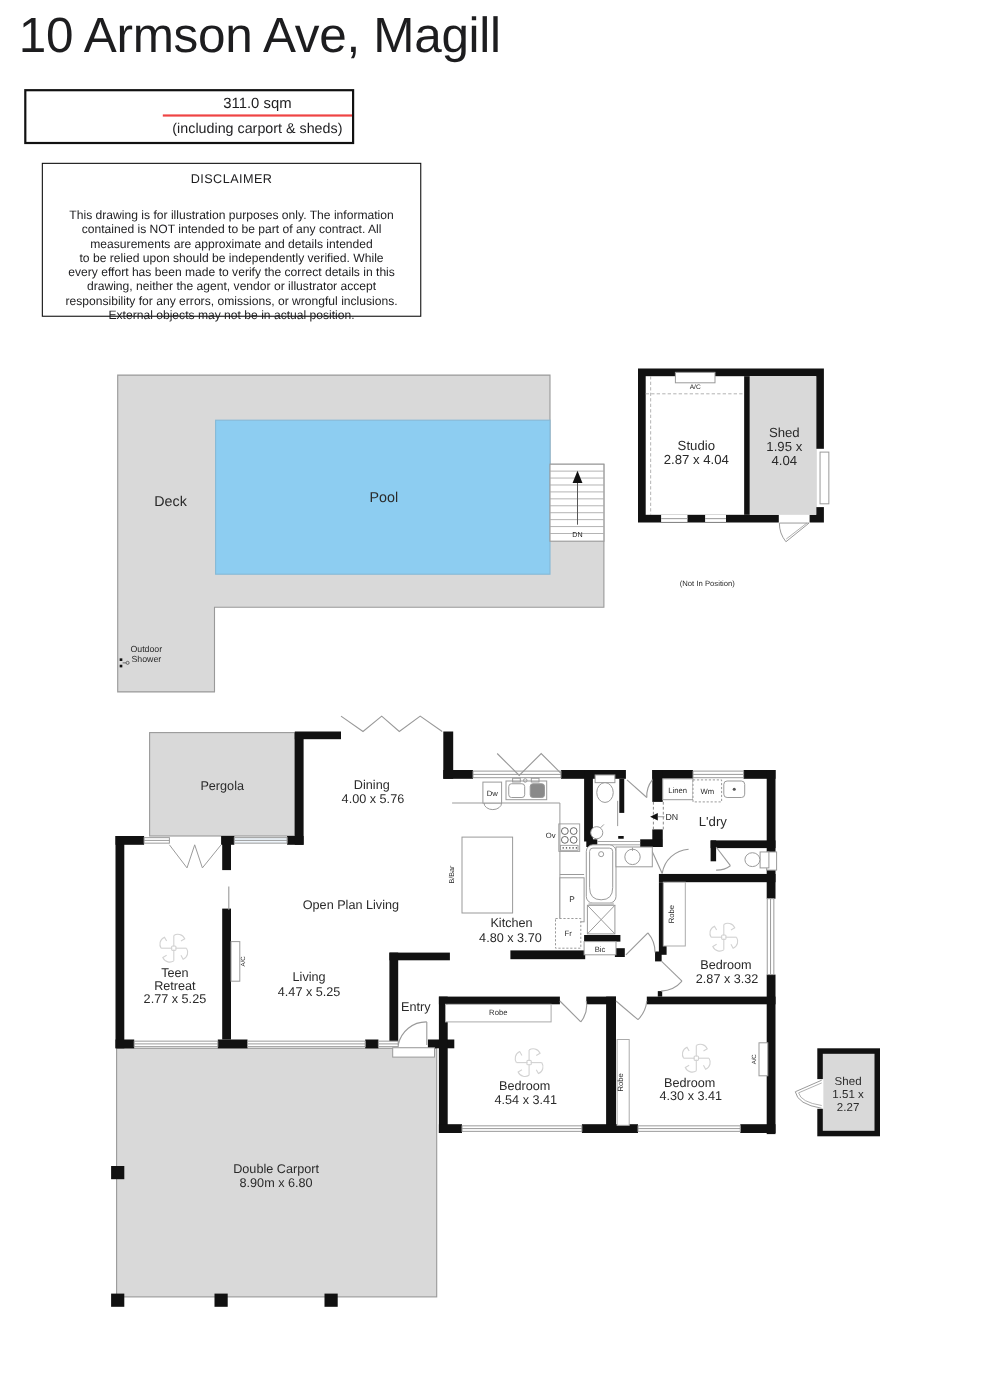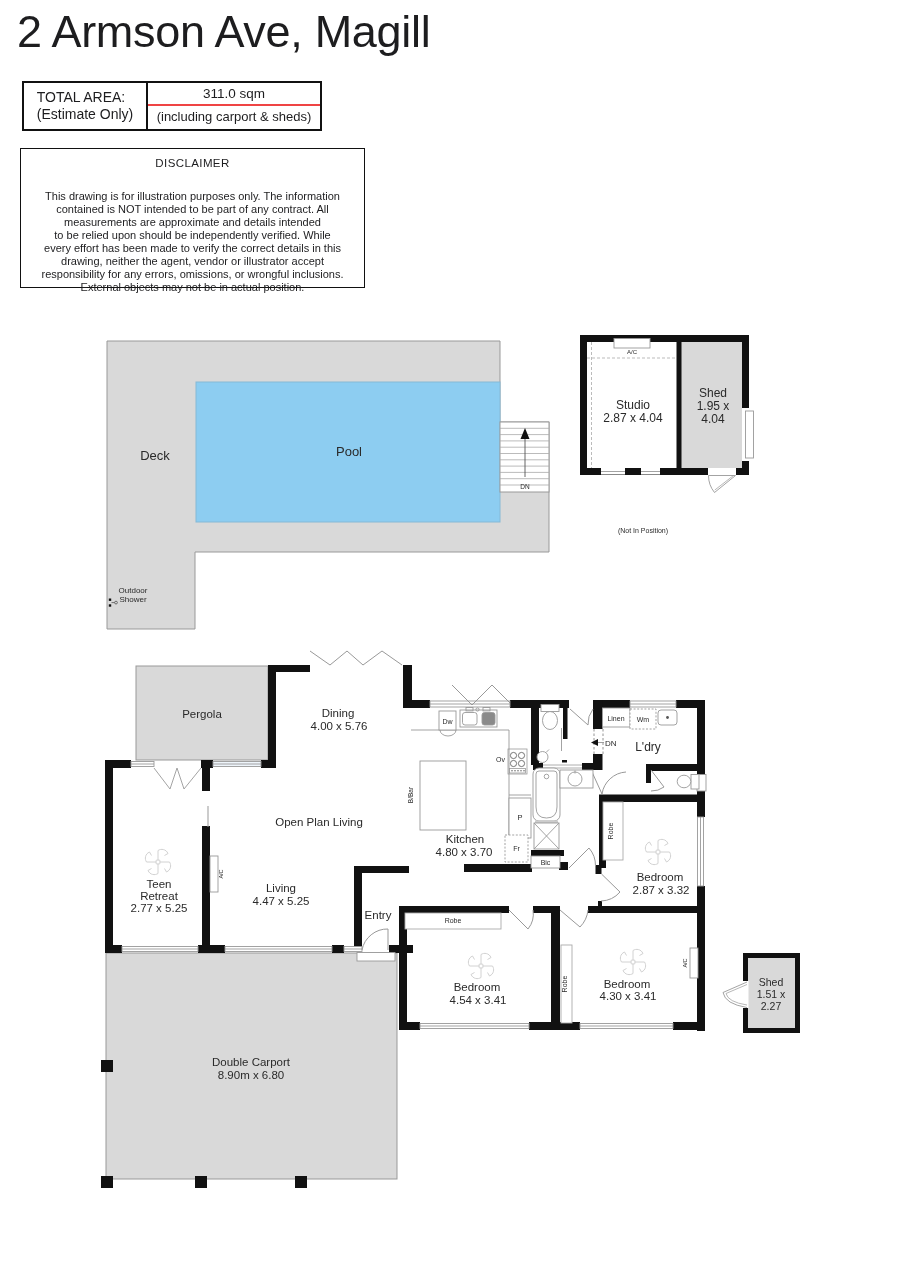--- a/index.html
+++ b/index.html
@@ -3,29 +3,28 @@
 <meta charset="utf-8">
 <style>
   html,body{margin:0;padding:0;background:#fff;width:900px;height:1273px;overflow:hidden;}
   body{font-family:"Liberation Sans", sans-serif;position:relative;}
   .hdr{position:absolute;color:#1d1d1f;}
   svg text{font-family:"Liberation Sans", sans-serif;fill:#2a2a2a;}
 </style>
 </head>
 <body>
 
-<div class="hdr" style="left:17px;top:6px;font-size:45px;font-weight:400;letter-spacing:-0.3px;">2 Armson Ave, Magill</div>
+<div class="hdr" style="left:17px;top:6px;font-size:45px;font-weight:400;letter-spacing:-0.3px;">10 Armson Ave, Magill</div>
 
 <div class="hdr" style="left:22px;top:81px;width:296px;height:46px;border:2px solid #111;">
-  <div style="position:absolute;left:0;top:0;width:122px;height:46px;border-right:2px solid #111;display:flex;flex-direction:column;justify-content:center;align-items:center;font-size:14px;line-height:17px;">TOTAL AREA:<br>(Estimate Only)</div>
   <div style="position:absolute;left:124px;top:0;width:172px;height:21px;border-bottom:2px solid #ef4444;text-align:center;font-size:13.5px;line-height:21px;">311.0 sqm</div>
   <div style="position:absolute;left:124px;top:23px;width:172px;height:23px;text-align:center;font-size:13px;line-height:22px;">(including carport &amp; sheds)</div>
 </div>
 
-<div class="hdr" style="left:20px;top:148px;width:343px;height:138px;border:1.5px solid #111;text-align:center;">
+<div class="hdr" style="left:38px;top:148px;width:343px;height:138px;border:1.5px solid #111;text-align:center;">
   <div style="font-size:11.5px;margin-top:8px;letter-spacing:0.4px;">DISCLAIMER</div>
   <div style="font-size:11px;line-height:13px;margin-top:21px;">This drawing is for illustration purposes only. The information<br>
 contained is NOT intended to be part of any contract. All<br>
 measurements are approximate and details intended<br>
 to be relied upon should be independently verified. While<br>
 every effort has been made to verify the correct details in this<br>
 drawing, neither the agent, vendor or illustrator accept<br>
 responsibility for any errors, omissions, or wrongful inclusions.<br>
 External objects may not be in actual position.</div>
 </div>

